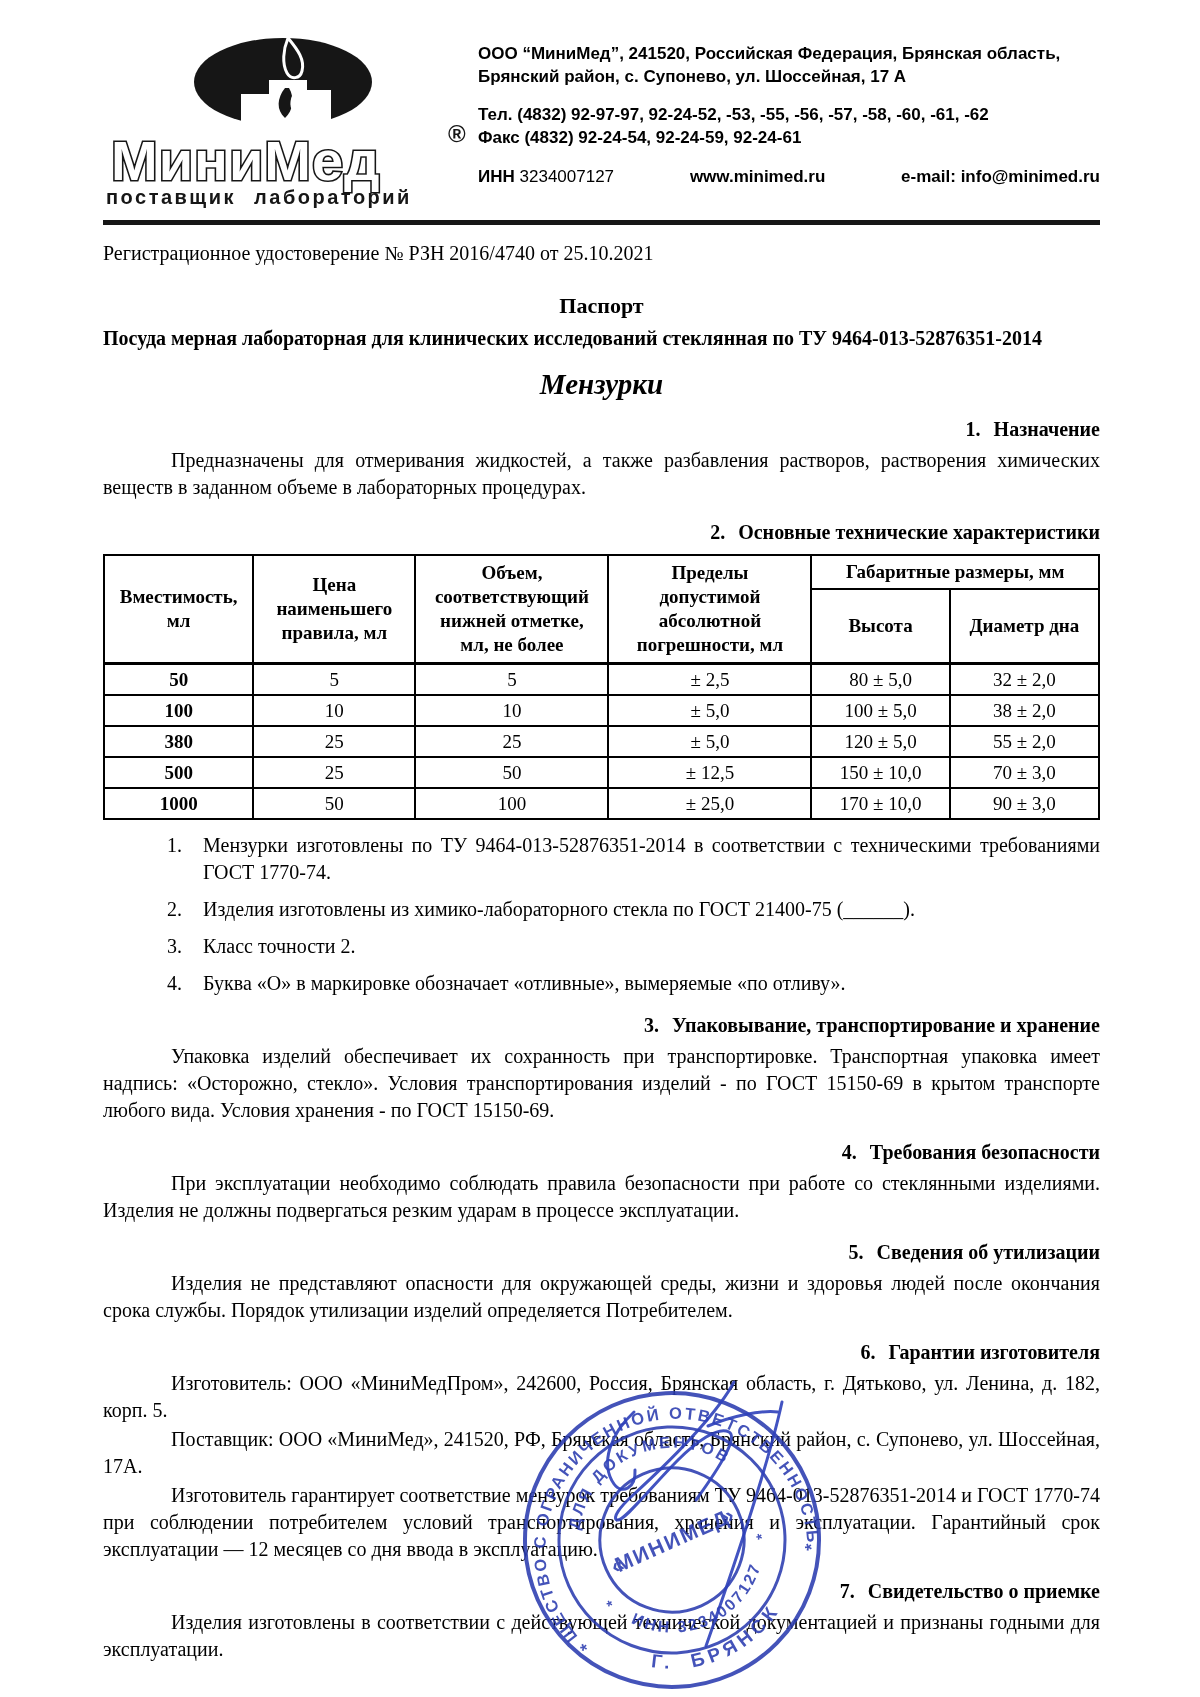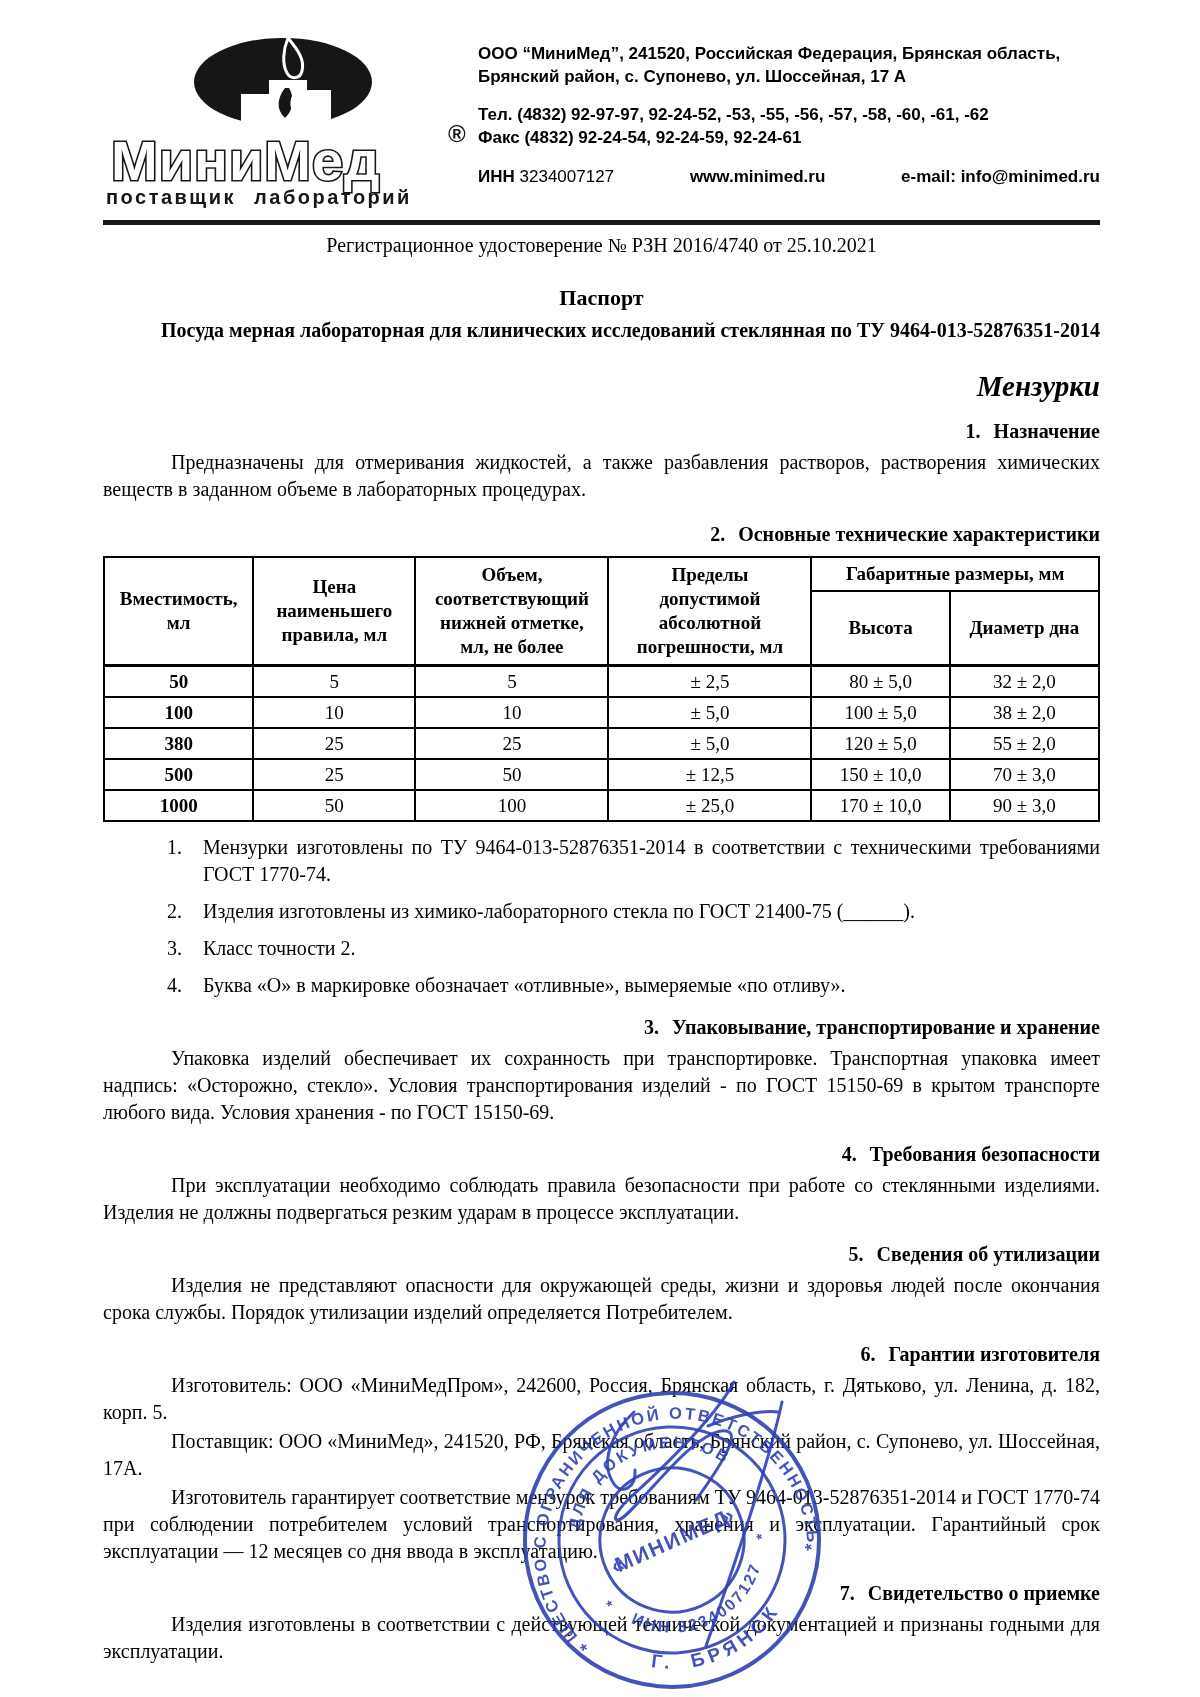--- a/index.html
+++ b/index.html
@@ -19,26 +19,26 @@
   .contact-block{
     flex:1;margin-left:-10px;padding-top:12px;
     font-family:Liberation Sans, sans-serif;
     font-weight:bold;font-size:17px;line-height:23px;
   }
   .contact-gap{height:15px;}
   .inn-row{display:flex;justify-content:space-between;margin-top:16px;}
   .inn-val{font-weight:normal;}
 
   .thick-rule{height:5px;background:#161616;margin-top:8px;}
-  .reg-line{text-align:center;font-size:20px;margin-top:9px;}
+  .reg-line{text-align:left;font-size:20px;margin-top:17px;}
 
   
   .doc-title{text-align:center;font-size:22px;font-weight:bold;margin-top:28px;}
-  .doc-subtitle{text-align:right;font-size:20px;font-weight:bold;margin-top:8px;}
-  .product-name{text-align:right;font-size:29px;font-weight:bold;font-style:italic;margin-top:28px;}
+  .doc-subtitle{text-align:left;font-size:20px;font-weight:bold;margin-top:8px;}
+  .product-name{text-align:center;font-size:29px;font-weight:bold;font-style:italic;margin-top:18px;}
 
   .sec-h{text-align:right;font-size:20px;font-weight:bold;margin:17px 0 6px 0;}
   .sec-h .num{margin-right:13px;}
   .para{
     font-size:20px;line-height:27px;text-align:justify;
     text-indent:68px;margin:2px 0;
   }
 
   
   table.tbl{border-collapse:collapse;width:100%;margin-top:10px;table-layout:fixed;}

